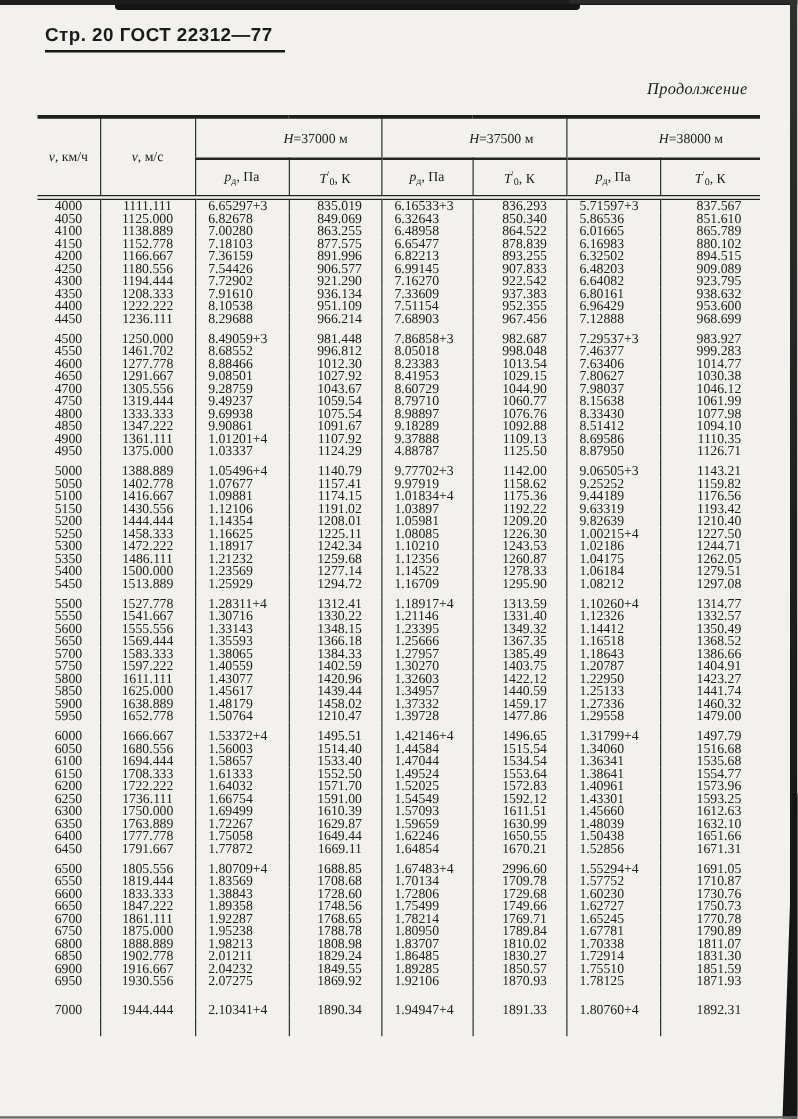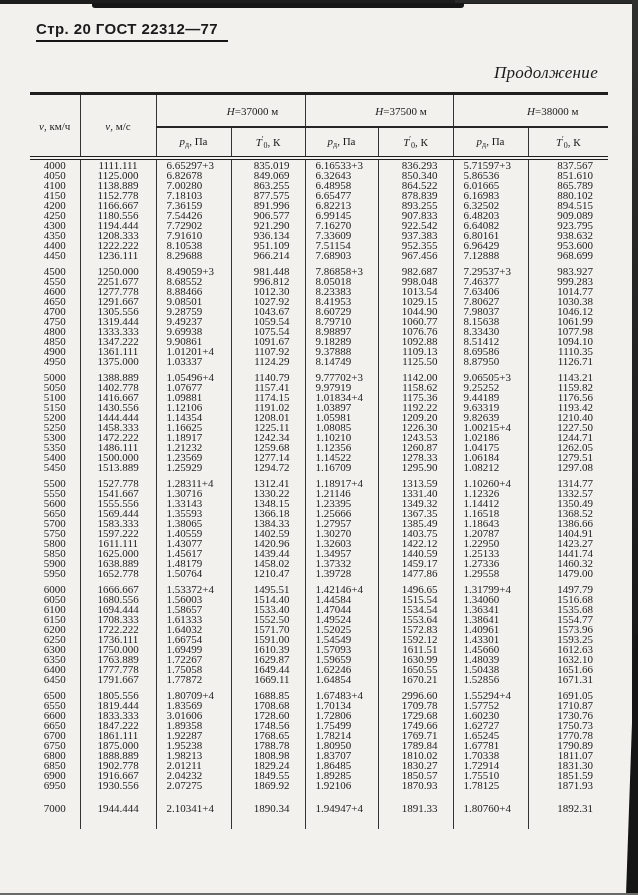--- a/index.html
+++ b/index.html
@@ -22,21 +22,21 @@
   .doc-header{
     position:absolute;left:36px;top:20px;
     font-family:"Liberation Sans",sans-serif;
     font-weight:bold;font-size:15px;letter-spacing:.4px;
     padding:0 10px 3px 0;
     border-bottom:2.5px solid #161616;
     white-space:nowrap;
   }
   .continuation{
     position:absolute;right:40px;top:63px;
-    font-style:italic;font-size:17px;letter-spacing:.3px;
+    font-style:italic;font-size:13px;letter-spacing:.3px;
   }
 
   table.gost{
     position:absolute;left:30px;top:92px;
     width:578px;
     border-collapse:collapse;table-layout:fixed;
     border-top:3px solid #1f1f1f;
     font-size:11px;
   }
   .gost th,.gost td{
@@ -225,21 +225,21 @@
           <td class="c1">1250.000</td>
           <td class="c2">8.49059+3</td>
           <td class="c3">981.448</td>
           <td class="c4">7.86858+3</td>
           <td class="c5">982.687</td>
           <td class="c6">7.29537+3</td>
           <td class="c7">983.927</td>
         </tr>
         <tr>
           <td class="c0">4550</td>
-          <td class="c1">2251.677</td>
+          <td class="c1">1461.702</td>
           <td class="c2">8.68552</td>
           <td class="c3">996.812</td>
           <td class="c4">8.05018</td>
           <td class="c5">998.048</td>
           <td class="c6">7.46377</td>
           <td class="c7">999.283</td>
         </tr>
         <tr>
           <td class="c0">4600</td>
           <td class="c1">1277.778</td>
@@ -308,21 +308,21 @@
           <td class="c4">9.37888</td>
           <td class="c5">1109.13</td>
           <td class="c6">8.69586</td>
           <td class="c7">1110.35</td>
         </tr>
         <tr>
           <td class="c0">4950</td>
           <td class="c1">1375.000</td>
           <td class="c2">1.03337</td>
           <td class="c3">1124.29</td>
-          <td class="c4">8.14749</td>
+          <td class="c4">4.88787</td>
           <td class="c5">1125.50</td>
           <td class="c6">8.87950</td>
           <td class="c7">1126.71</td>
         </tr>
         <tr class="gap">
           <td class="c0"></td>
           <td class="c1"></td>
           <td class="c2"></td>
           <td class="c3"></td>
           <td class="c4"></td>
@@ -676,21 +676,21 @@
           <td class="c2">1.83569</td>
           <td class="c3">1708.68</td>
           <td class="c4">1.70134</td>
           <td class="c5">1709.78</td>
           <td class="c6">1.57752</td>
           <td class="c7">1710.87</td>
         </tr>
         <tr>
           <td class="c0">6600</td>
           <td class="c1">1833.333</td>
-          <td class="c2">3.01606</td>
+          <td class="c2">1.38843</td>
           <td class="c3">1728.60</td>
           <td class="c4">1.72806</td>
           <td class="c5">1729.68</td>
           <td class="c6">1.60230</td>
           <td class="c7">1730.76</td>
         </tr>
         <tr>
           <td class="c0">6650</td>
           <td class="c1">1847.222</td>
           <td class="c2">1.89358</td>

